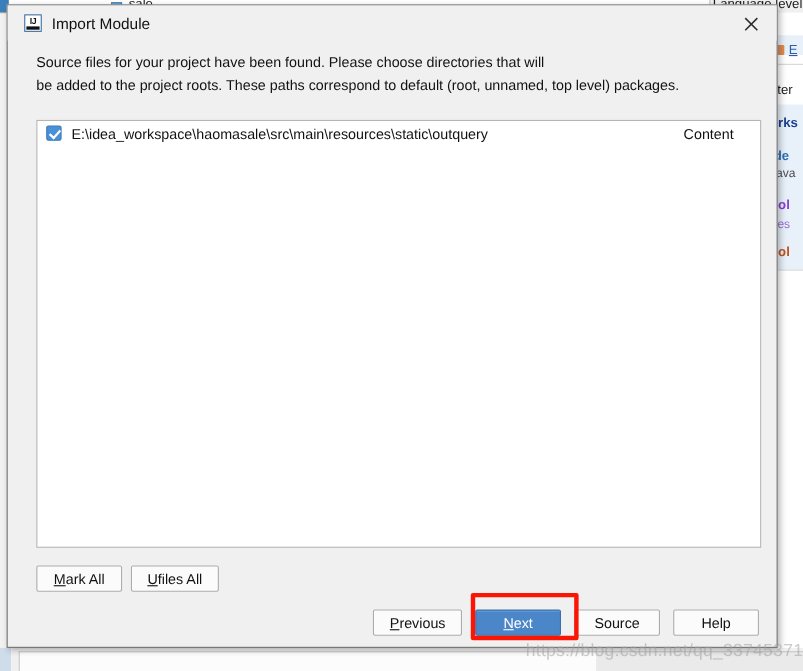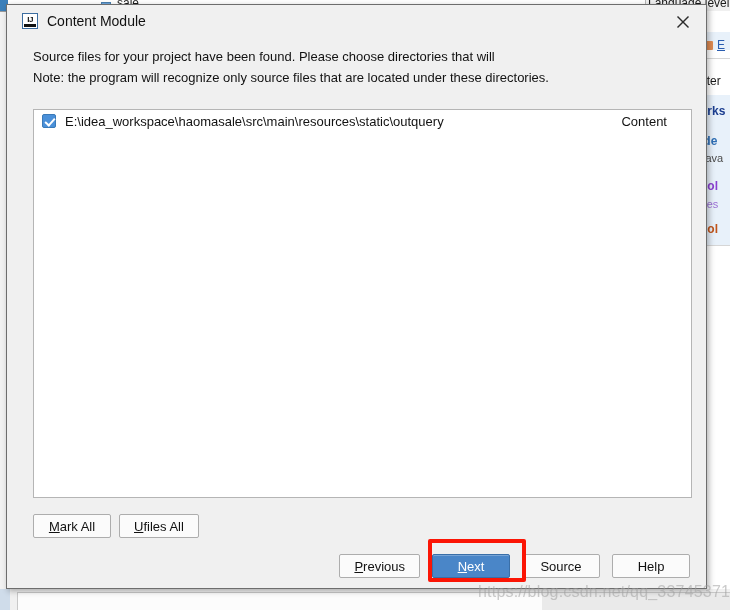--- a/index.html
+++ b/index.html
@@ -393,32 +393,32 @@
   <div class="ide-bl-white"></div>
   <div class="ide-bl-right"></div>
 </div>
 
 <div id="import-module-dialog">
 
   <div class="dlg-titlebar">
     <div class="dlg-icon">
       <span>IJ</span>
     </div>
-    <div class="dlg-title">Content Module</div>
+    <div class="dlg-title">Import Module</div>
     <div class="dlg-close">
       <svg width="14" height="14" viewBox="0 0 14 14" aria-hidden="true">
         <line x1="1.5" y1="1.5" x2="12.5" y2="12.5" stroke="#2b2b2b" stroke-width="1.4"></line>
         <line x1="12.5" y1="1.5" x2="1.5" y2="12.5" stroke="#2b2b2b" stroke-width="1.4"></line>
       </svg>
     </div>
   </div>
 
   <div class="dlg-desc">
     <div>Source files for your project have been found. Please choose directories that will</div>
-    <div>Note: the program will recognize only source files that are located under these directories.</div>
+    <div>be added to the project roots. These paths correspond to default (root, unnamed, top level) packages.</div>
   </div>
 
   <div class="list-panel">
     <div class="list-row">
       <div class="row-checkbox"></div>
       <div class="row-path">E:\idea_workspace\haomasale\src\main\resources\static\outquery</div>
       <div class="row-content-label">Content</div>
     </div>
   </div>
 

